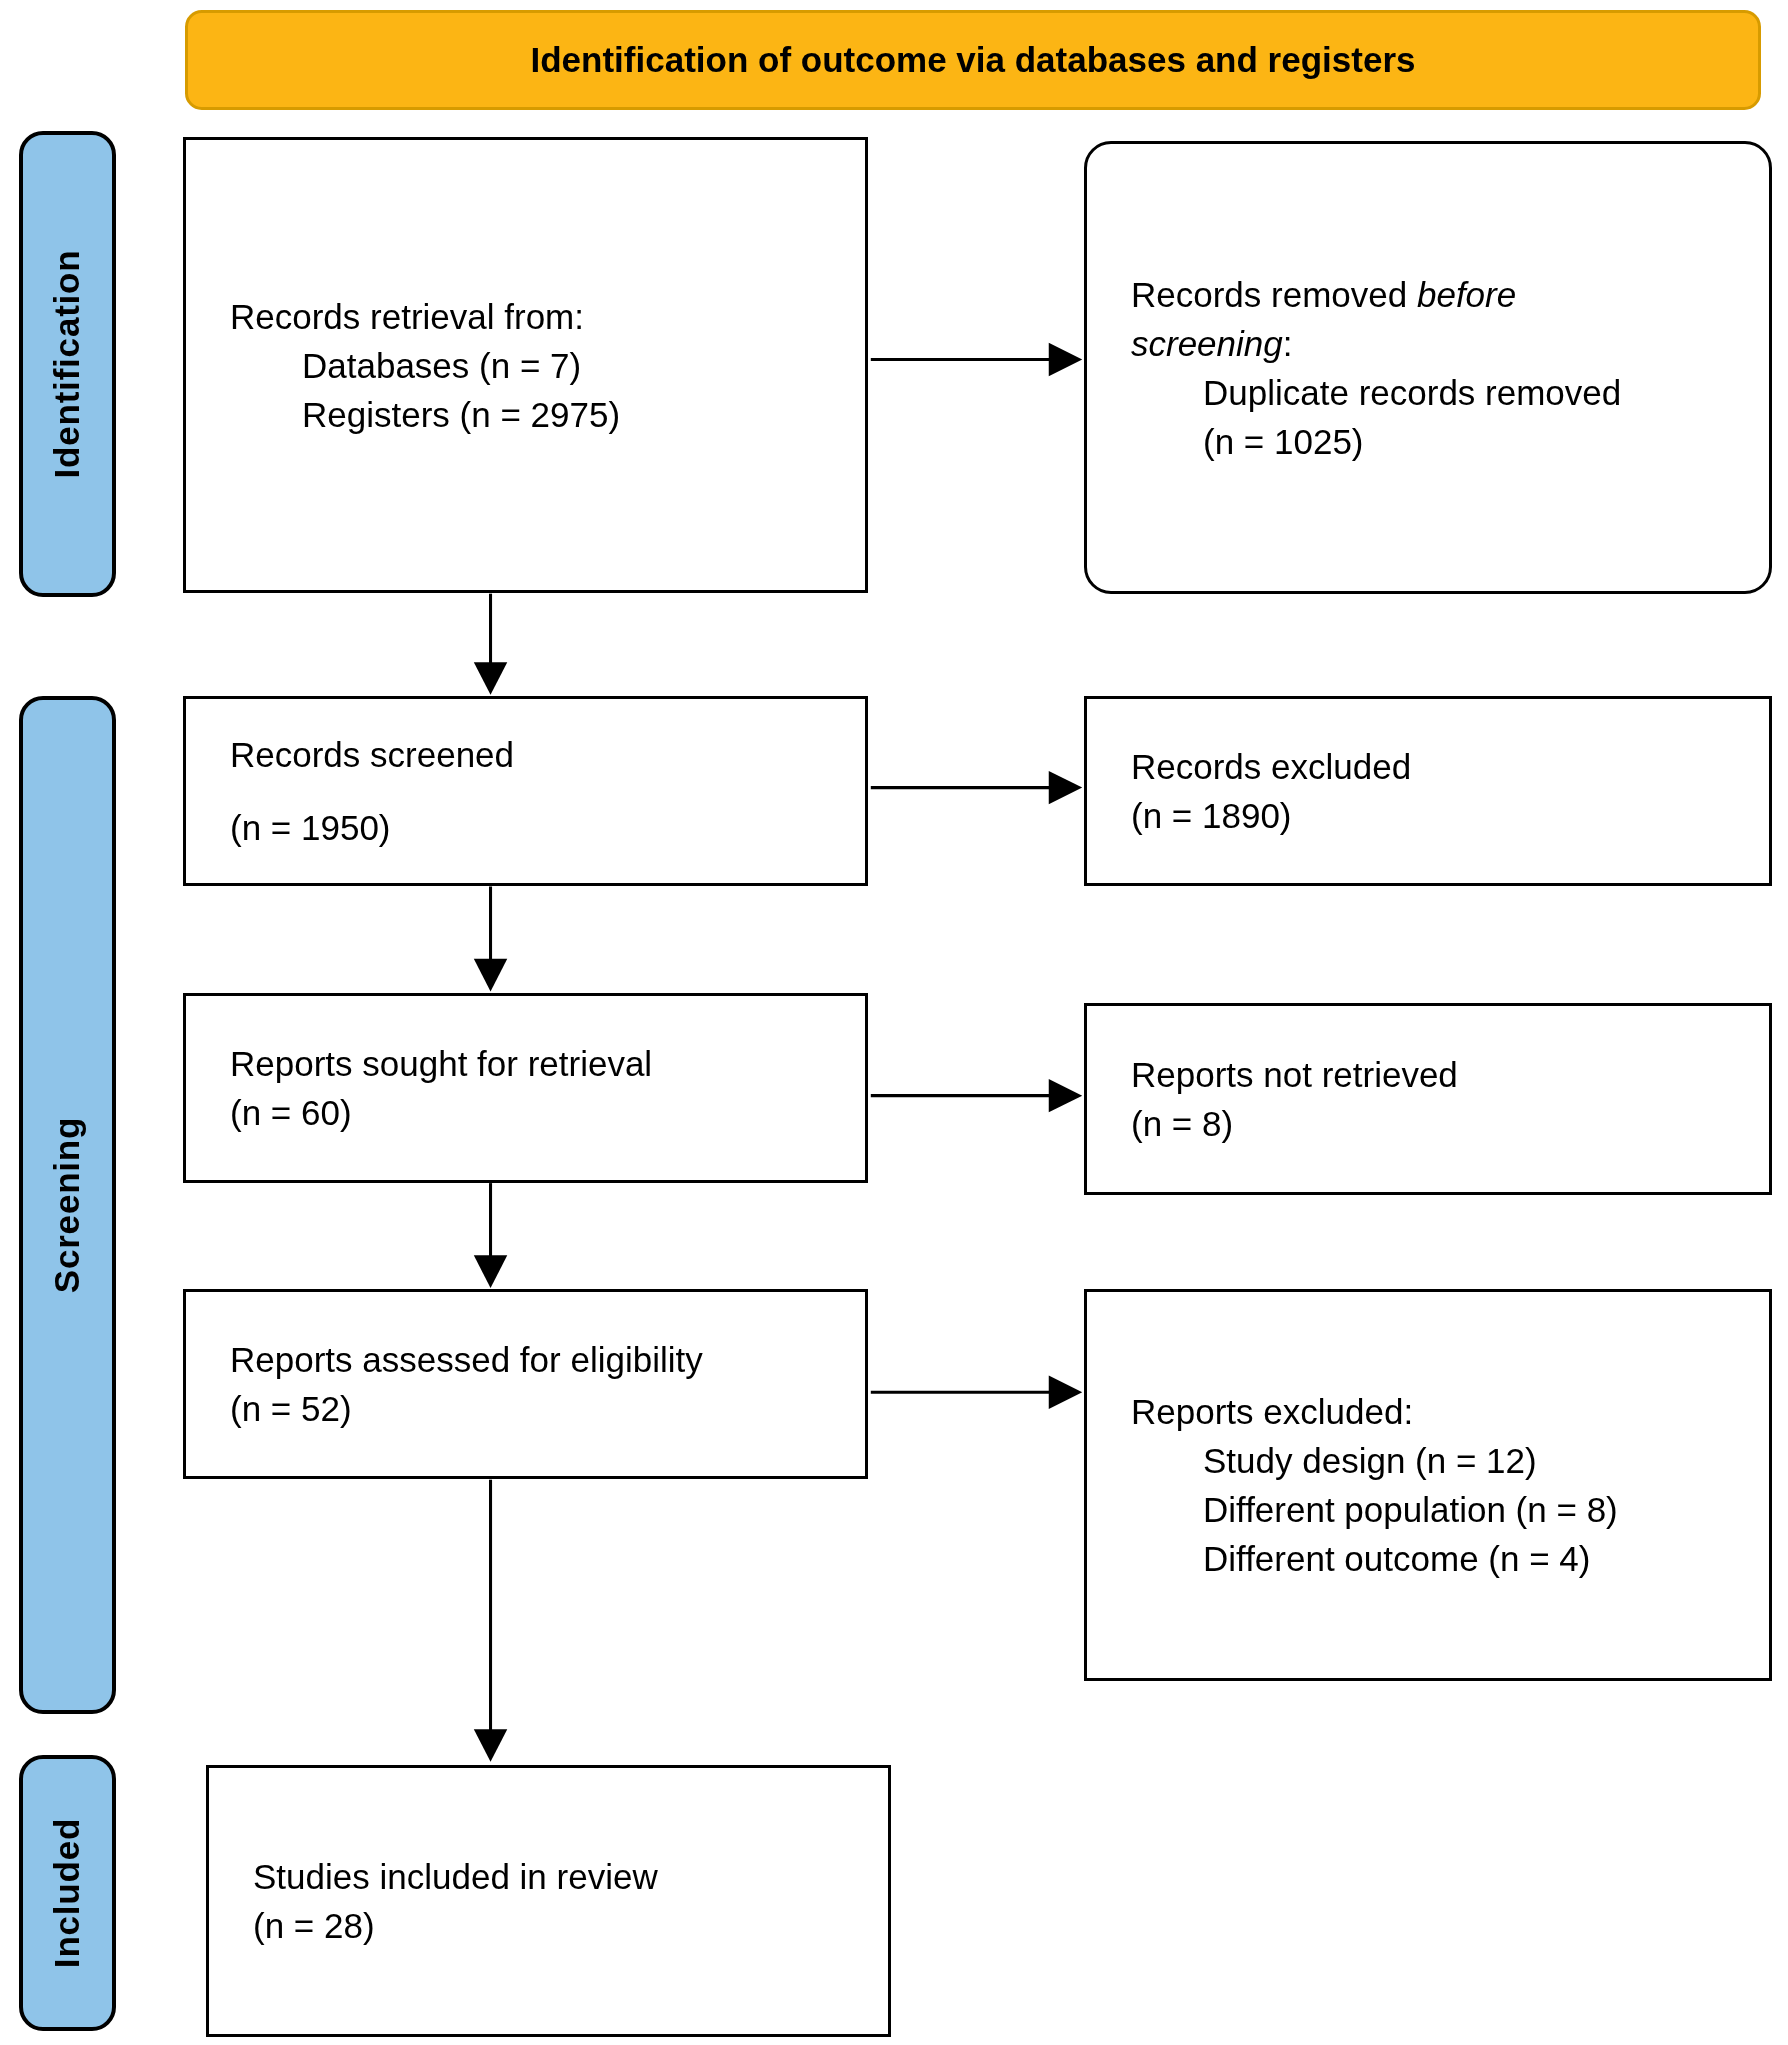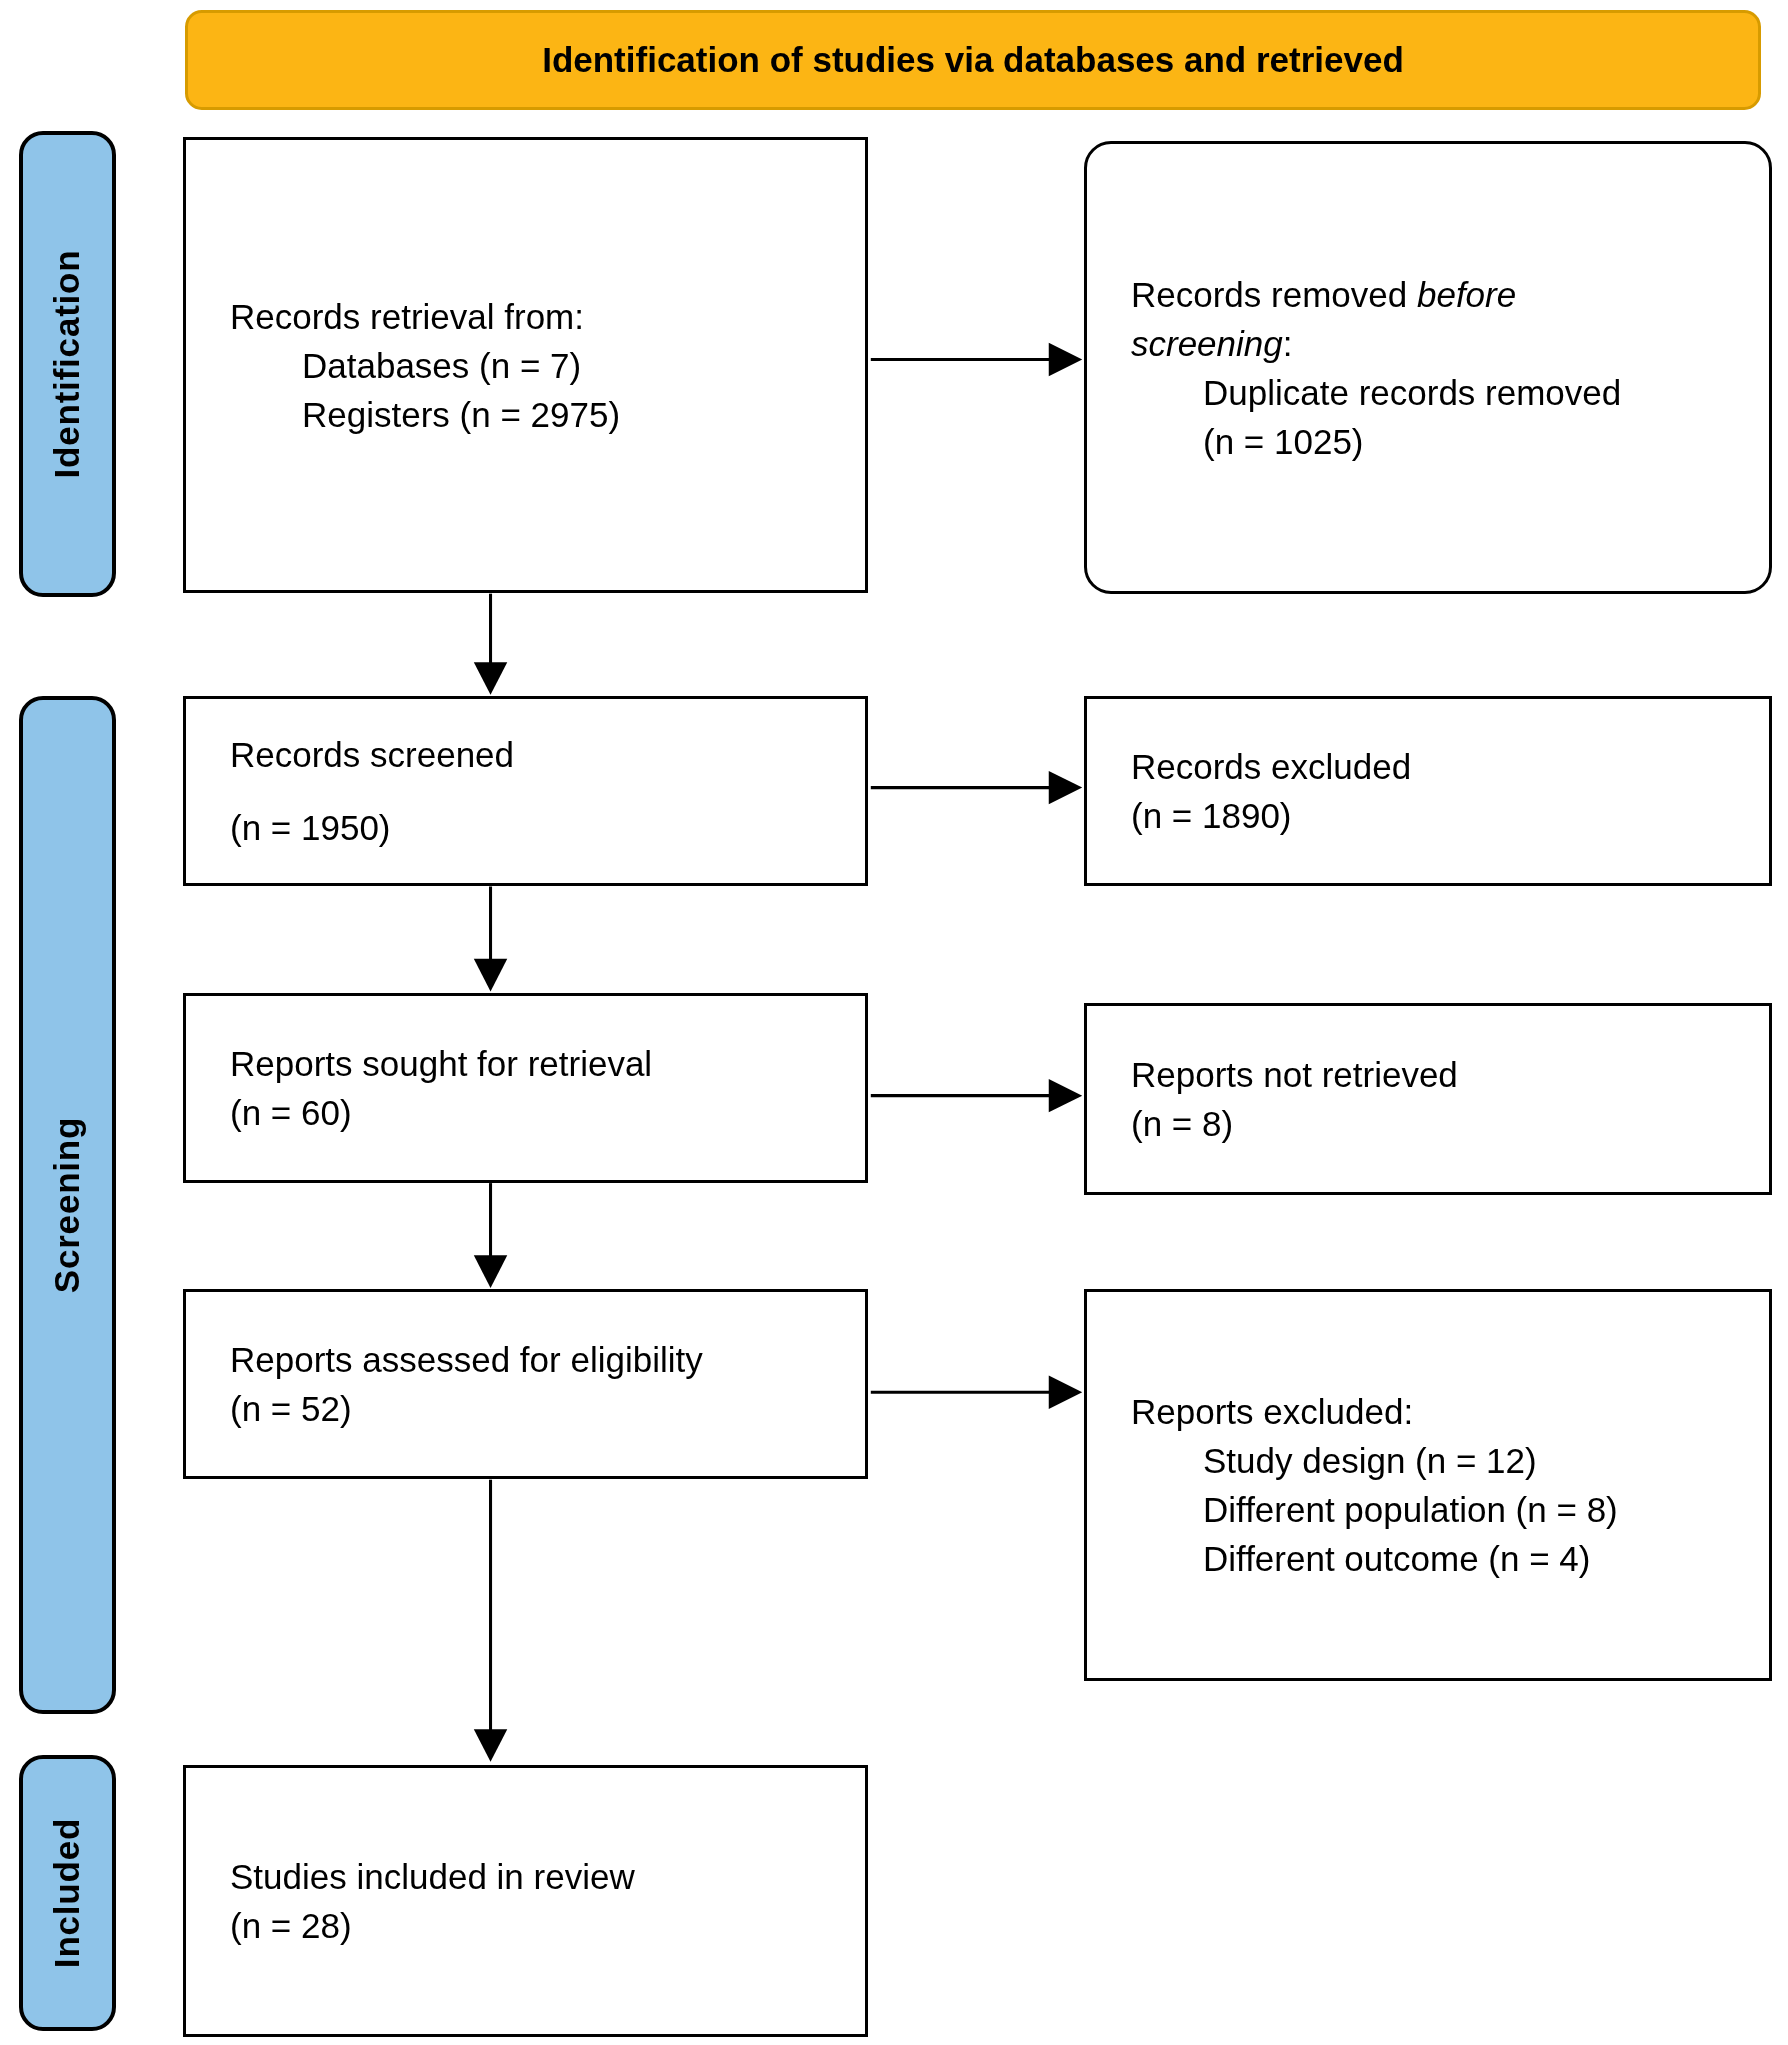--- a/index.html
+++ b/index.html
@@ -64,38 +64,38 @@
   .col-left  { left: 183px; width: 685px; }
   .col-right { left: 1084px; width: 688px; }
   #box-records-identified { top: 137px;  height: 456px; }
   #box-records-removed    { top: 141px;  height: 453px; border-radius: 27px; }
   #box-records-screened   { top: 696px;  height: 190px; gap: 24px; }
   #box-records-excluded   { top: 696px;  height: 190px; }
   #box-reports-sought     { top: 993px; height: 190px; }
   #box-reports-not-retrieved { top: 1003px; height: 192px; }
   #box-reports-assessed   { top: 1289px; height: 190px; }
   #box-reports-excluded   { top: 1289px; height: 392px; }
-  #box-studies-included   { top: 1765px; height: 272px; }
+  #box-studies-included   { top: 1765px; height: 272px; margin-left: 23px; }
   .italic { font-style: italic; }
   
   #arrows {
     position: absolute; left: 0; top: 0;
     width: 1788px; height: 2046px;
     pointer-events: none;
   }
   #arrows line { stroke: var(--arrow-color); stroke-width: 4; }
   #arrows polygon { fill: var(--arrow-color); }
 </style>
 </head>
 <body>
 
 <div id="canvas">
 
   <div class="banner">
-    <span>Identification of studies via databases and retrieved</span>
+    <span>Identification of outcome via databases and registers</span>
   </div>
 
   <div class="vlabel" id="label-identification">
     <span>Identification</span>
   </div>
   <div class="vlabel" id="label-screening">
     <span>Screening</span>
   </div>
   <div class="vlabel" id="label-included">
     <span>Included</span>

